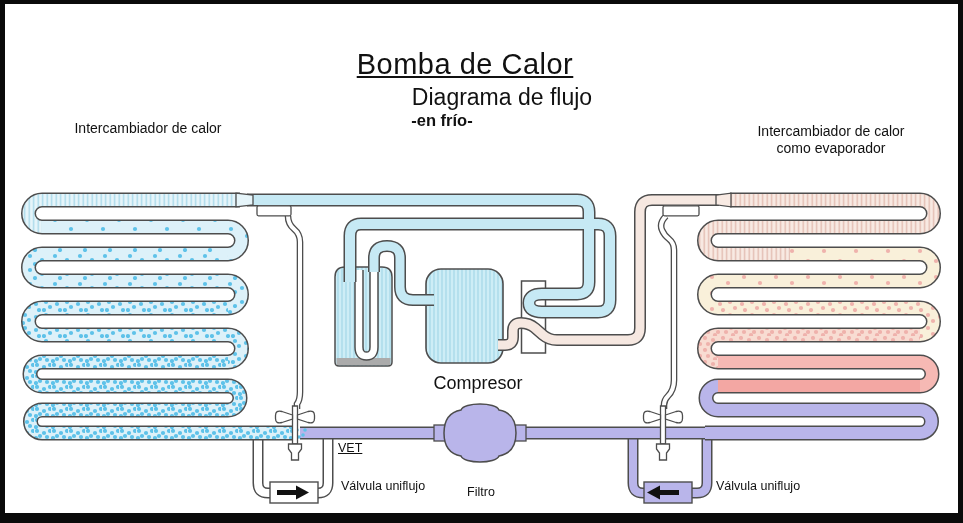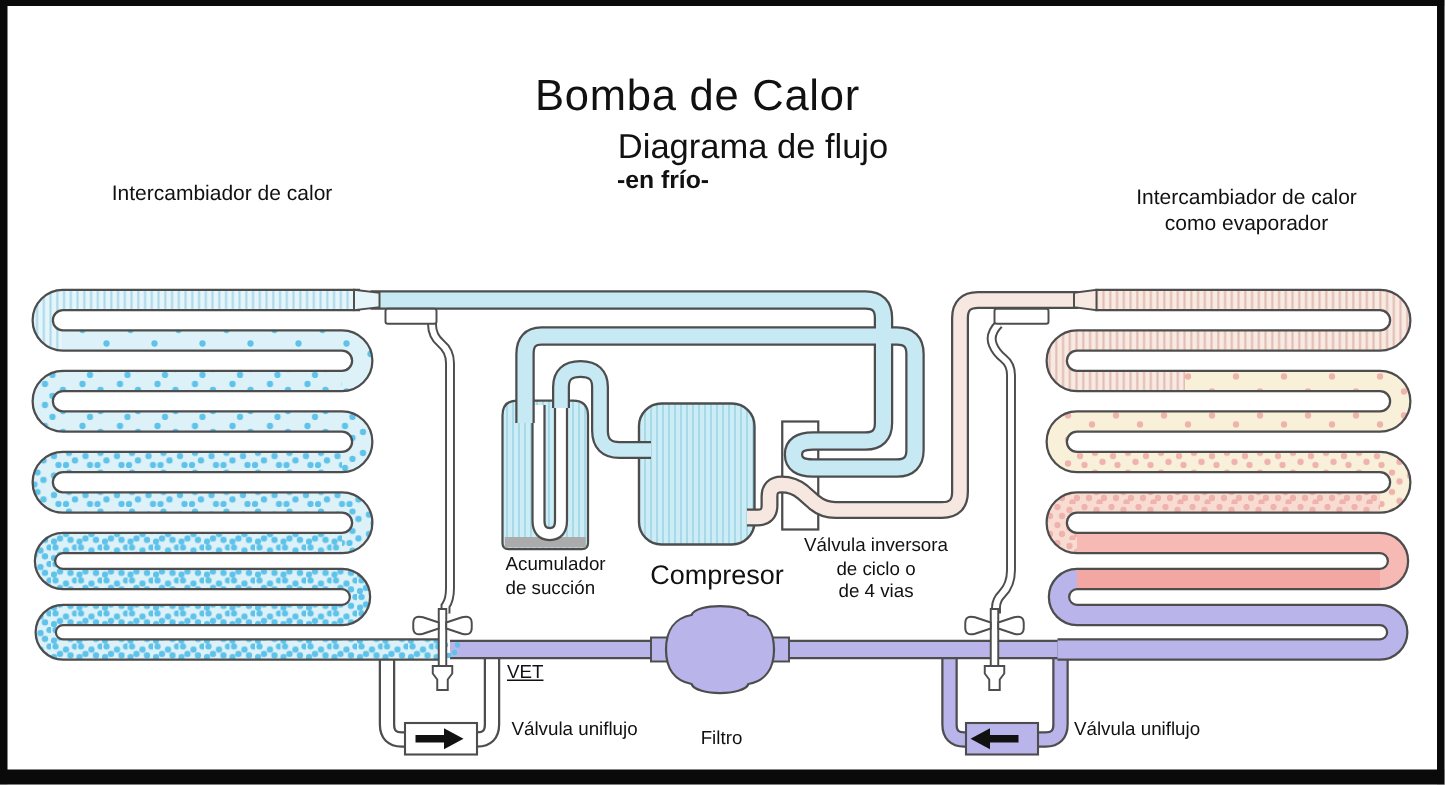--- a/index.html
+++ b/index.html
@@ -1,21 +1,21 @@
 <!DOCTYPE html>
 <html style="--outline: #4d4d4d; --cold-pipe: #c6e9f4; --cold-hatch-bg: #e6f5fa; --cold-hatch-line: #a9d9ea; --cold-dot: #5ec2e9; --cold-dot-bg: #ddf1f9; --body-fill: #cdedf6; --body-hatch-line: #a3d7e8; --hot-pipe: #f6e8e1; --hot-hatch-bg: #f8eae3; --hot-hatch-line: #e2bcb1; --cream: #f9f0da; --warm-dot: #efb2ac; --warm-mix: #f8dcd2; --pink: #f6b9b4; --pink-deep: #f3a7a3; --liquid-purple: #b9b5ea; --white-pipe: #ffffff; --arrow-black: #111111; --border: #0a0a0a; --text: #111111;"><head>
 <meta charset="utf-8">
 <style>
   html,body{margin:0;padding:0;background:#222;}
   #stage{position:relative;width:963px;height:523px;overflow:hidden;background:#fff;
          font-family:"Liberation Sans", sans-serif;color:var(--text,#111);}
   #stage svg{position:absolute;left:0;top:0;}
   .lbl{position:absolute;white-space:nowrap;color:var(--text,#111);}
   .ctr{transform:translateX(-50%);text-align:center;}
-  .title-main{left:465px;top:48px;font-size:29px;font-weight:500;letter-spacing:.5px;}
+  .title-main{left:465px;top:48px;font-size:29px;font-weight:500;letter-spacing:.5px;text-decoration:underline;}
   .title-sub{left:466px;top:84px;font-size:23px;margin-left:36px;}
   .title-mode{left:442px;top:111px;font-size:16.5px;font-weight:bold;}
   .hx-left{left:148px;top:120px;font-size:14px;line-height:17px;}
   .hx-right{left:831px;top:123px;font-size:14px;line-height:17px;}
   .small{font-size:12.5px;line-height:15.5px;}
   .acc-lbl{left:337px;top:369px;}
   .comp-lbl{left:478px;top:373px;font-size:18px;}
   .rev-lbl{left:584px;top:356px;}
   .vetl-lbl{left:338px;top:441px;text-decoration:underline;}
   .unil-lbl{left:341px;top:479px;}
@@ -237,28 +237,19 @@
   <div class="lbl ctr title-mode">-en frío-</div>
 
   <div class="lbl ctr hx-left">
     <div>Intercambiador de calor</div>
   </div>
   <div class="lbl ctr hx-right">
     <div>Intercambiador de calor</div>
     <div>como evaporador</div>
   </div>
 
-  <div class="lbl small acc-lbl">
-    <div>Acumulador</div>
-    <div>de succión</div>
-  </div>
   <div class="lbl ctr comp-lbl">Compresor</div>
-  <div class="lbl ctr small rev-lbl">
-    <div>Válvula inversora</div>
-    <div>de ciclo o</div>
-    <div>de 4 vias</div>
-  </div>
   <div class="lbl small vetl-lbl">VET</div>
   <div class="lbl small unil-lbl">Válvula uniflujo</div>
   <div class="lbl ctr small filter-lbl">Filtro</div>
   <div class="lbl small unir-lbl">Válvula uniflujo</div>
 
 </div>
 
 </body></html>

